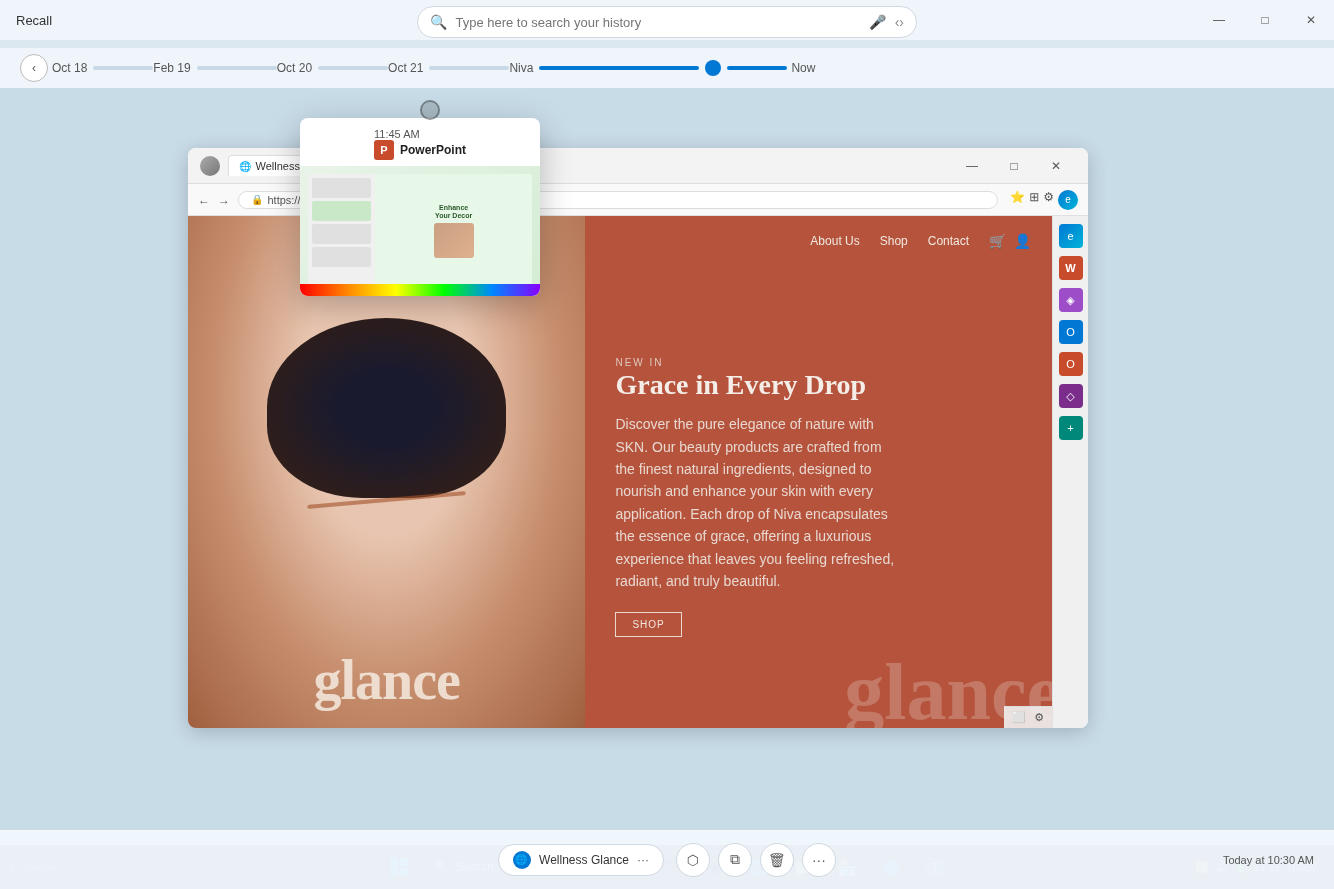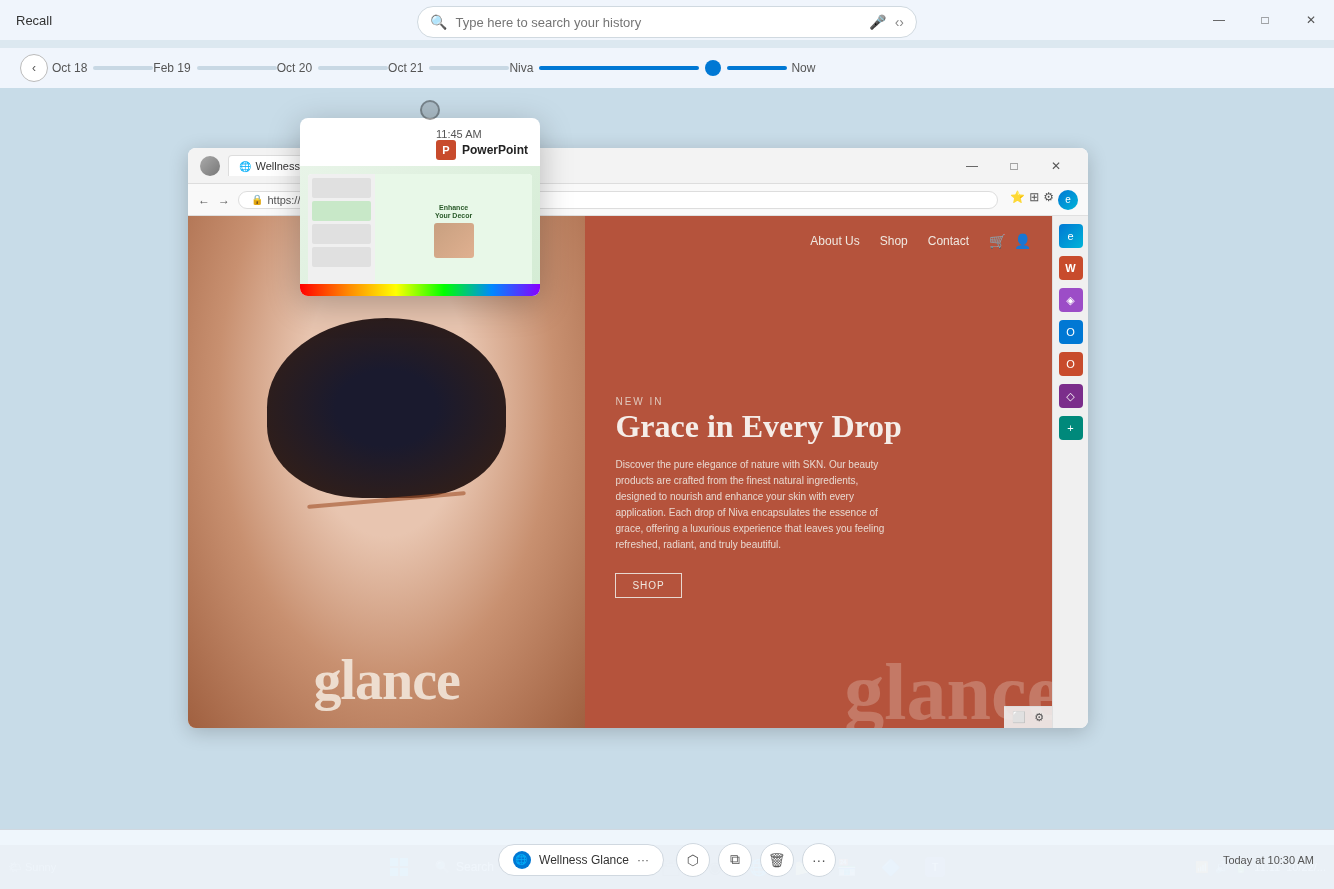--- a/index.html
+++ b/index.html
@@ -279,29 +279,29 @@
     .wellness-nav-icon { font-size: 14px; color: #f0e8e0; cursor: pointer; }
     .wellness-content {
       flex: 1;
       padding: 20px 30px;
       display: flex;
       flex-direction: column;
       justify-content: center;
     }
     .wellness-new-in { font-size: 10px; color: #e0c8bc; letter-spacing: 2px; }
     .wellness-headline {
-      font-size: 32px;
+      font-size: 28px;
       font-weight: 600;
       color: #f5ede8;
       font-family: Georgia, serif;
       margin-bottom: 12px;
       line-height: 1.2;
     }
     .wellness-body {
-      font-size: 10px;
+      font-size: 14px;
       color: #e8d8d0;
       line-height: 1.6;
       margin-bottom: 20px;
       max-width: 280px;
     }
     .wellness-shop-btn {
       display: inline-block;
       border: 1px solid #e8d8d0;
       padding: 6px 16px;
       font-size: 10px;
@@ -328,24 +328,24 @@
       top: 30px;
       left: 300px;
       width: 240px;
       background: white;
       border-radius: 8px;
       box-shadow: 0 8px 32px rgba(0,0,0,0.25);
       overflow: hidden;
       z-index: 200;
     }
     .ppt-header {
-      padding: 10px 12px 6px;
-      display: flex;
-      align-items: center;
-      justify-content: flex-end;
+      padding: 10px 4px 6px;
+      display: flex;
+      align-items: center;
+      justify-content: center;
     }
     .ppt-time { font-size: 11px; color: #555; }
     .ppt-app-row { display: flex; align-items: center; gap: 6px; }
     .ppt-app-name { font-size: 12px; font-weight: 600; color: #222; }
     .ppt-icon {
       width: 20px; height: 20px;
       background: #c84b2c;
       border-radius: 3px;
       display: flex;
       align-items: center;

